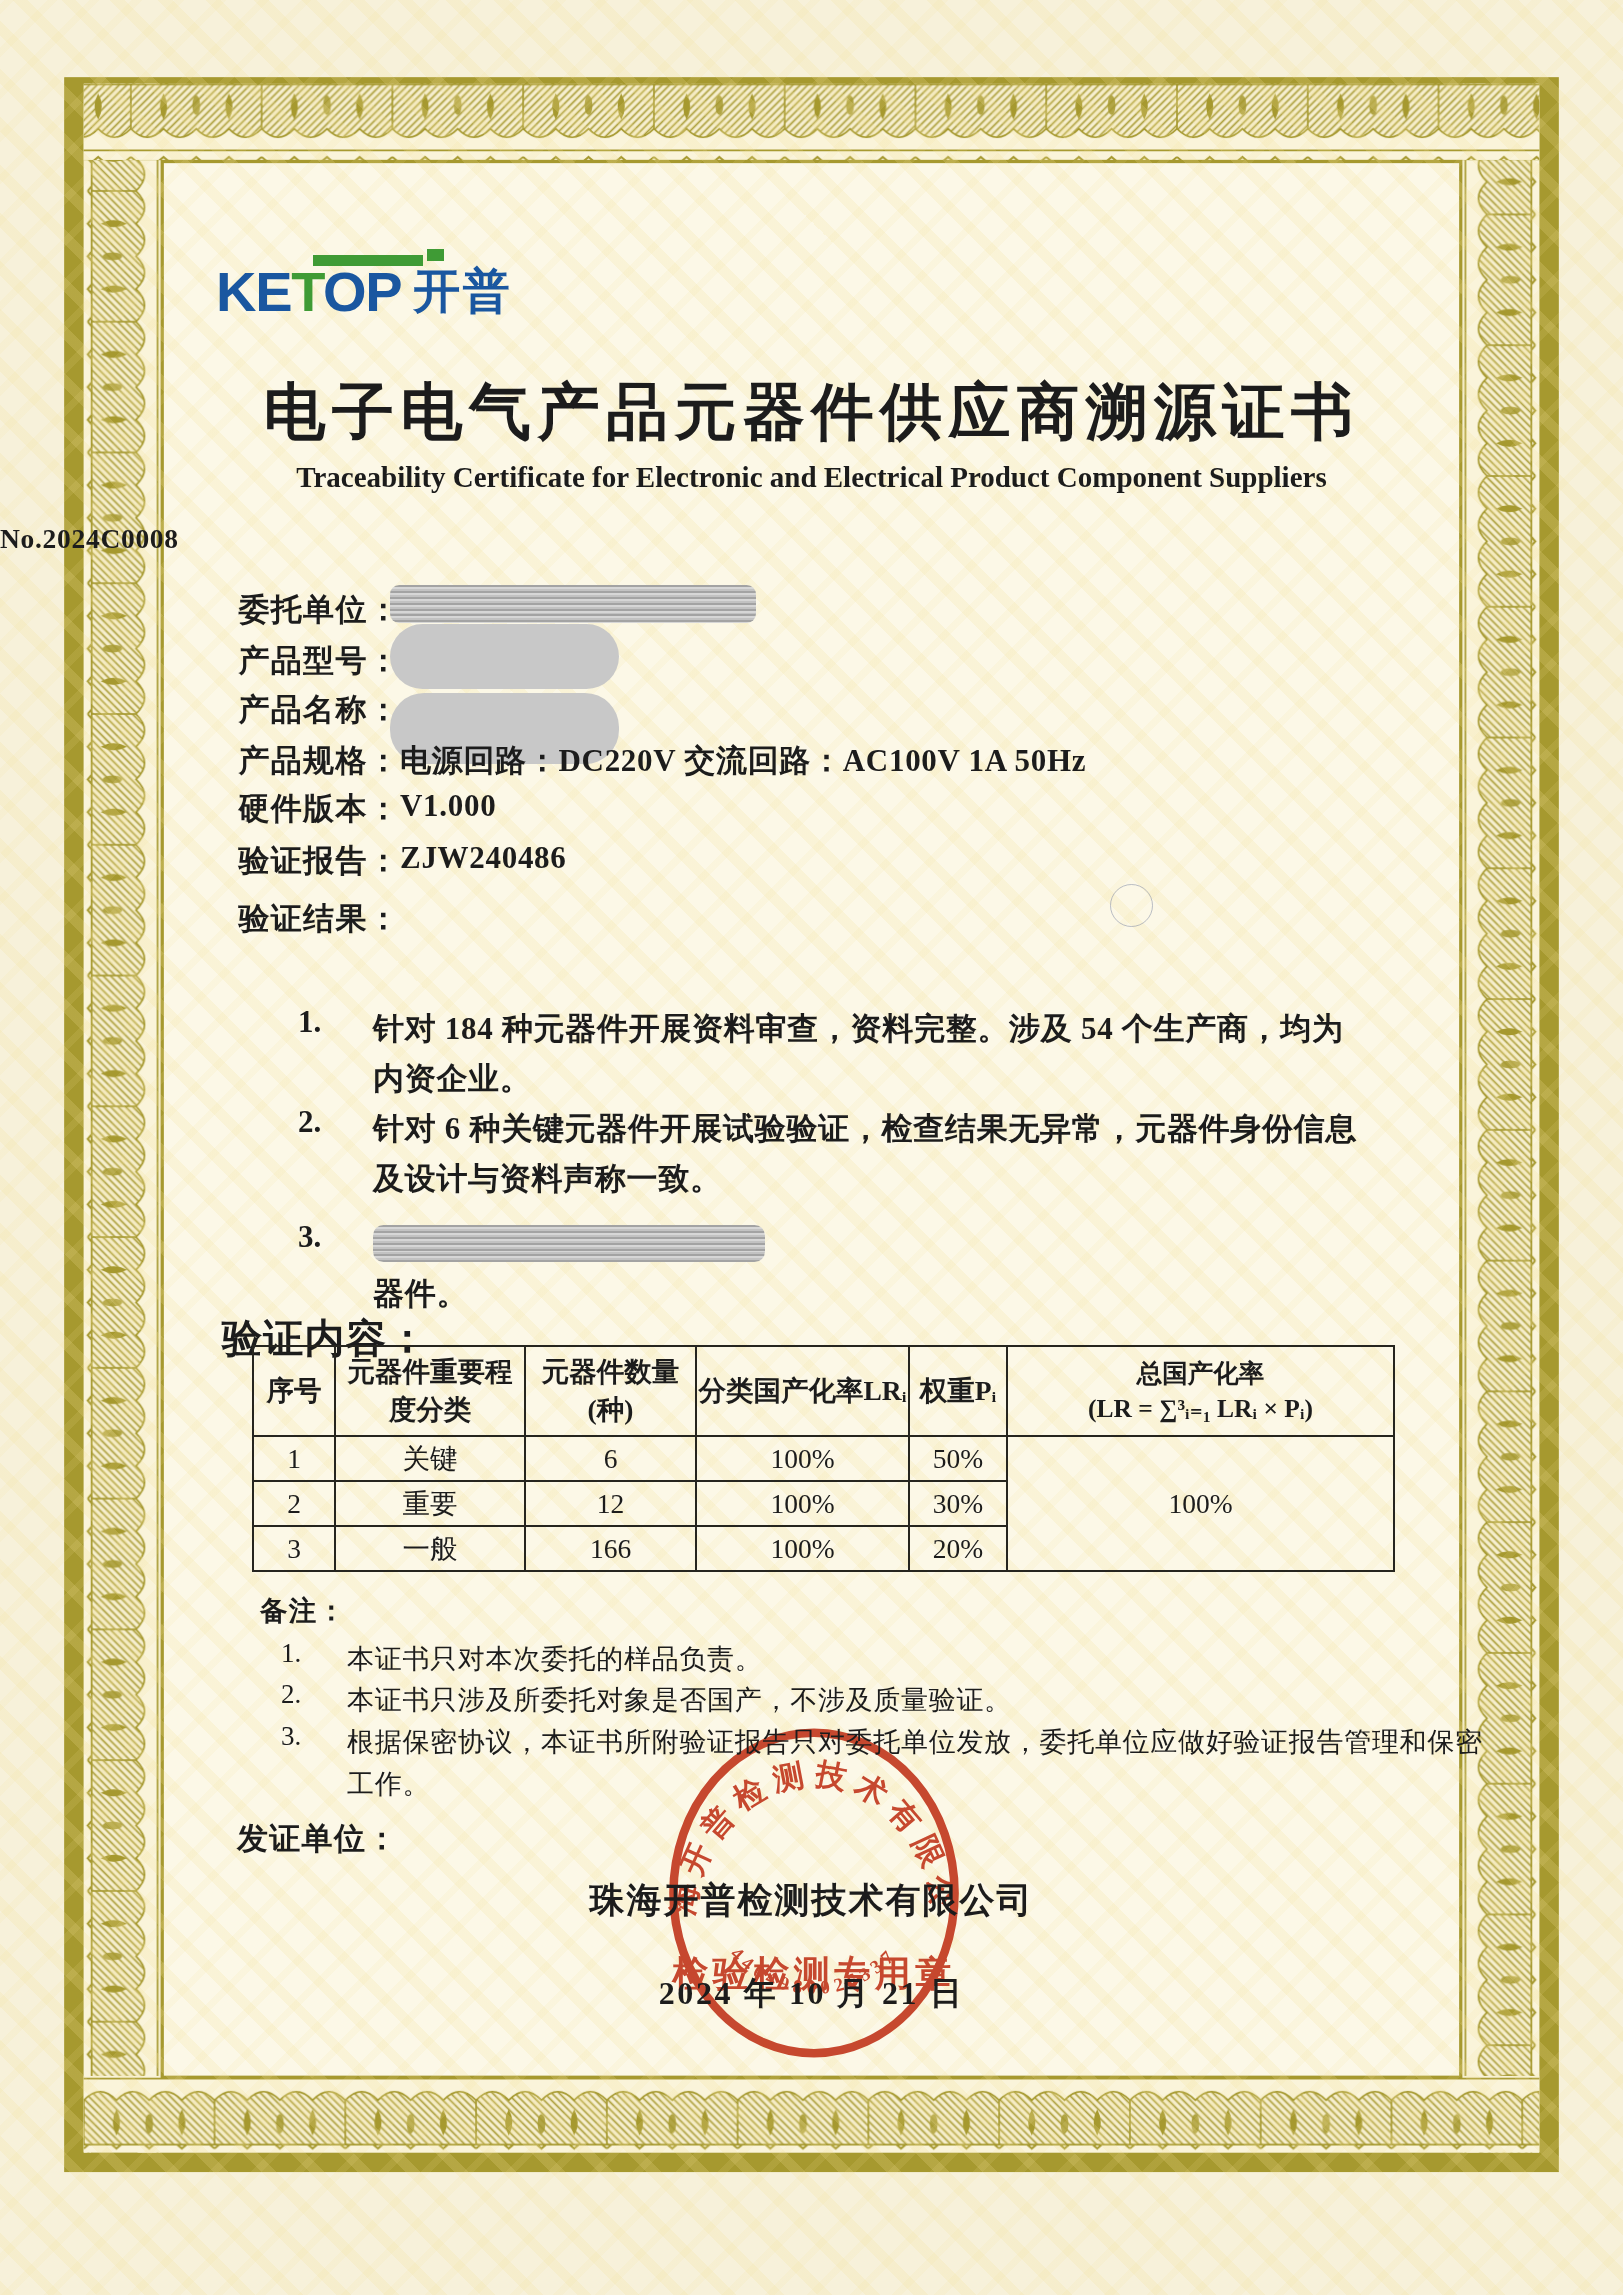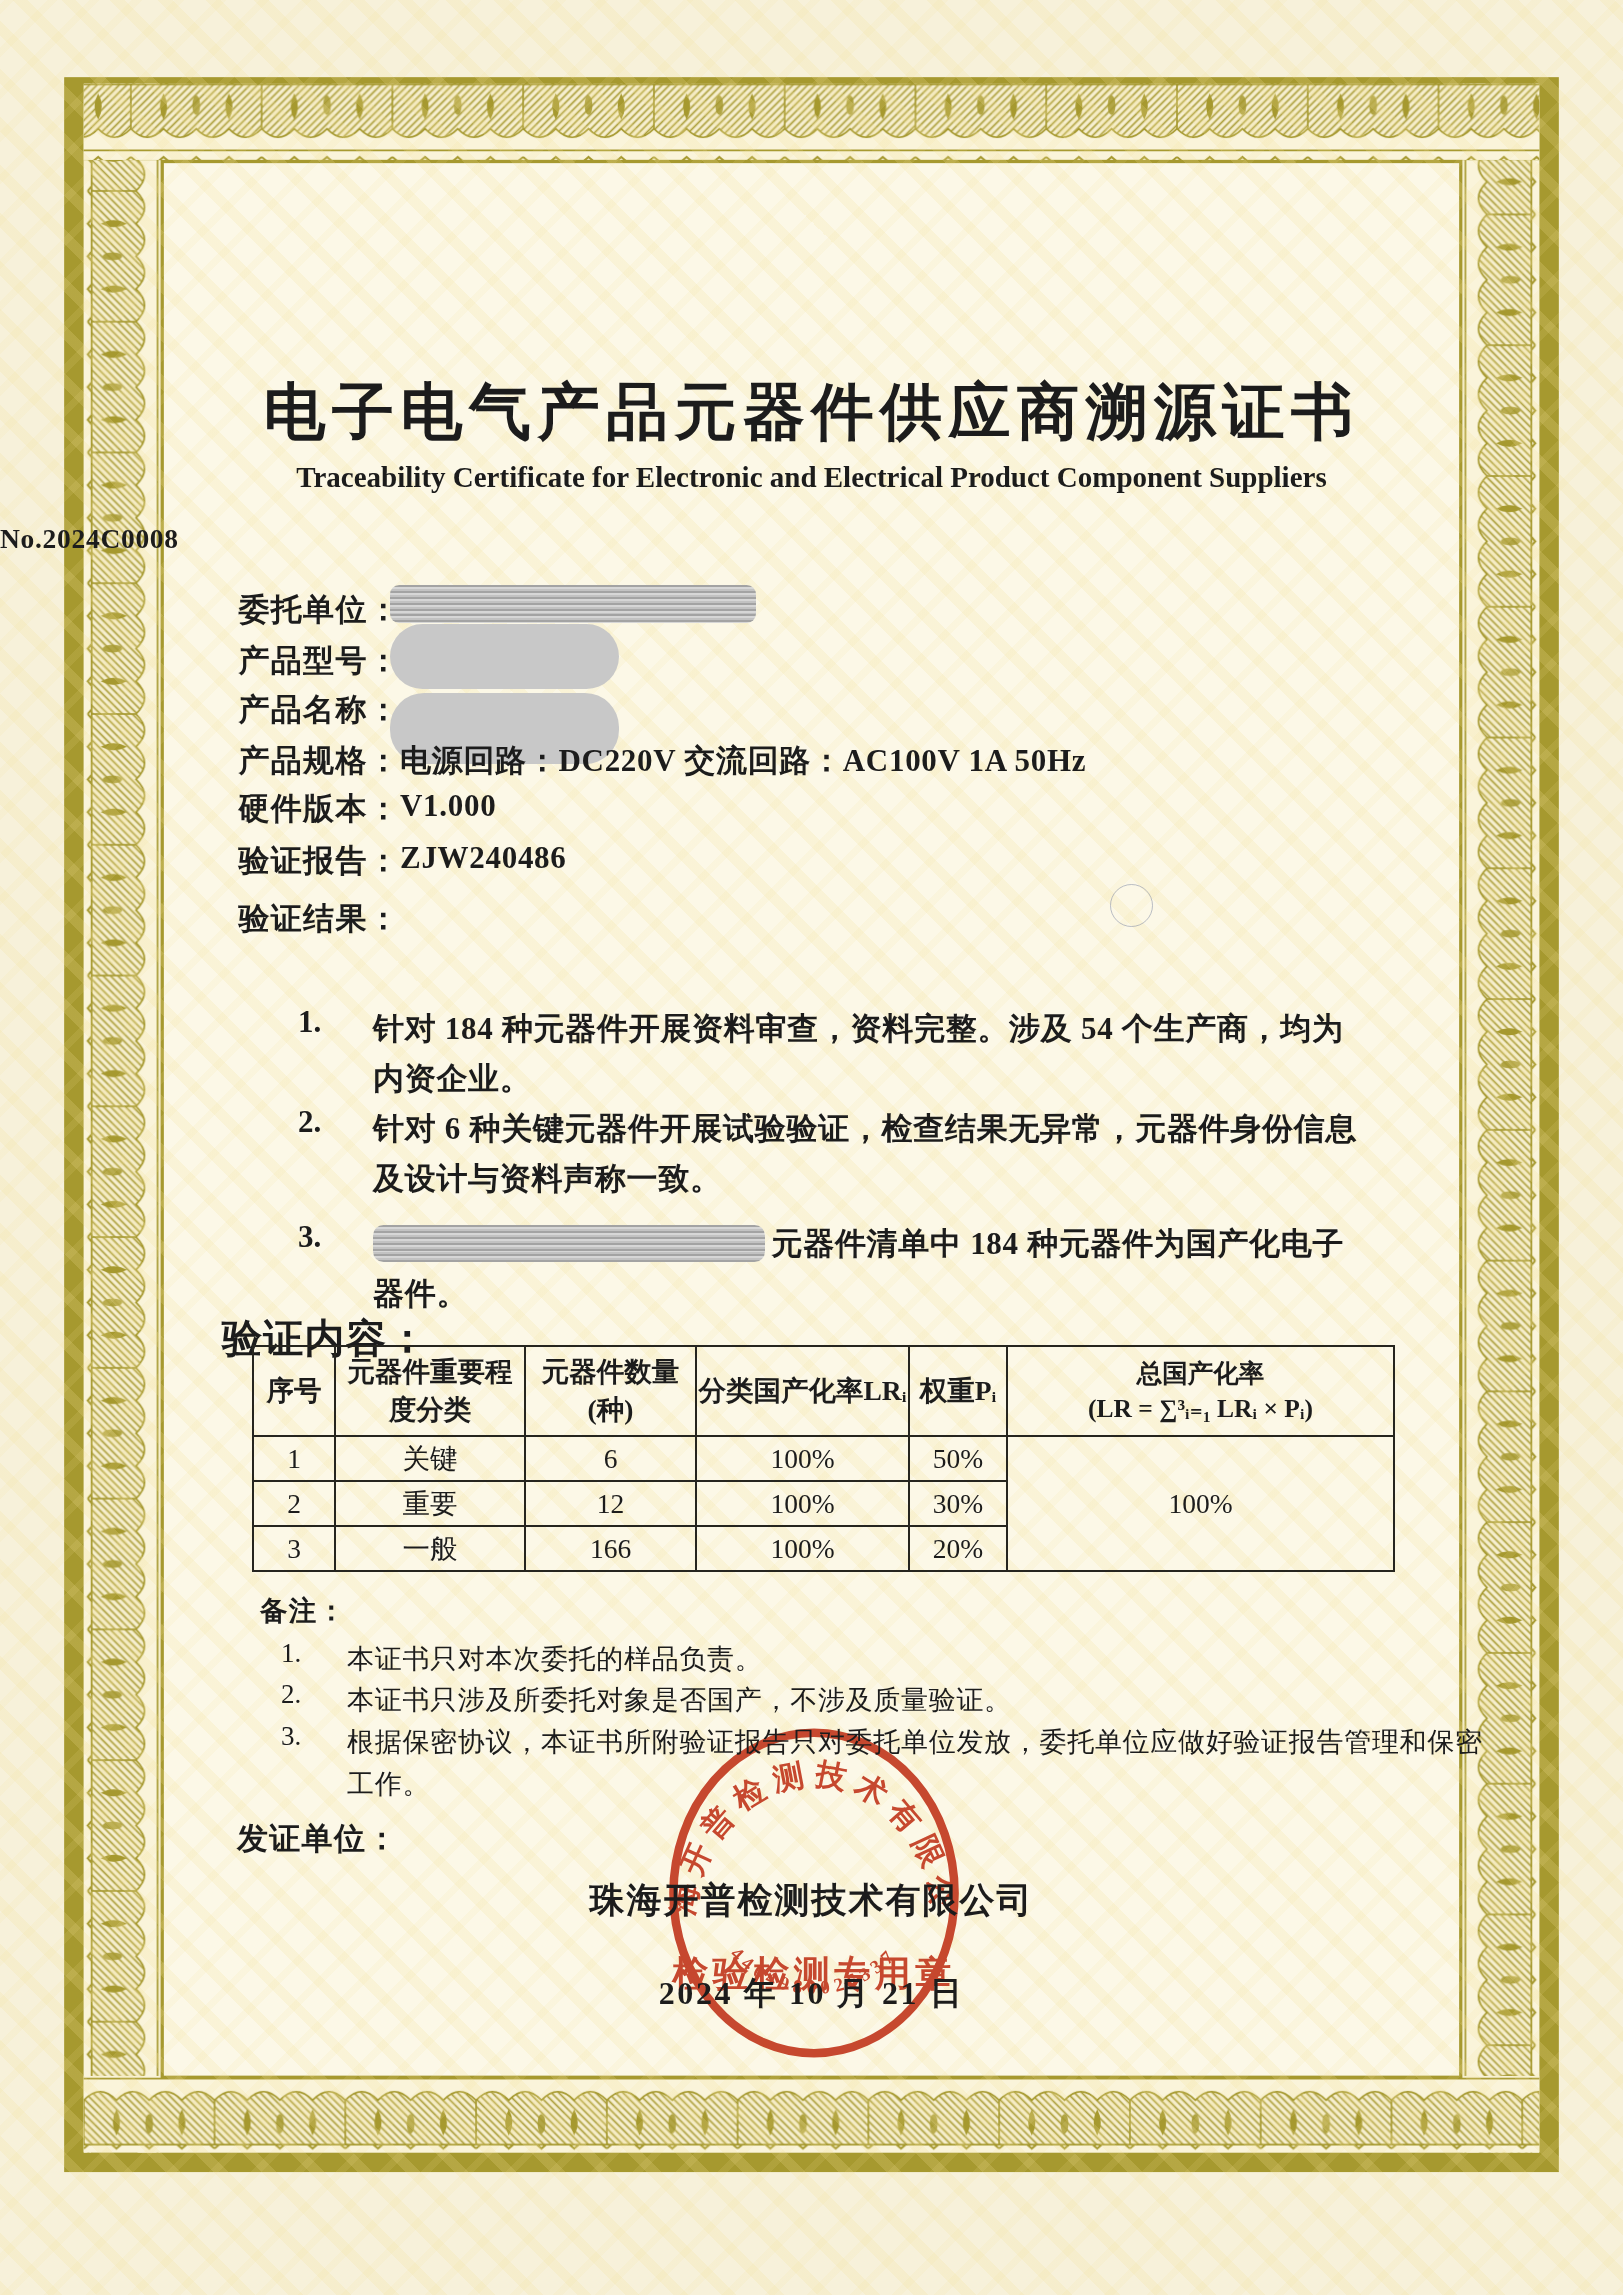--- a/index.html
+++ b/index.html
@@ -126,20 +126,26 @@
       </text>
       <text x="240" y="402" text-anchor="middle" font-size="55" font-weight="700" fill="#c23a20" letter-spacing="7" font-family="Liberation Serif, DejaVu Serif, serif">检验检测专用章</text>
       <text font-size="29" font-weight="700" fill="#c23a20" letter-spacing="8" font-family="Liberation Serif, DejaVu Serif, serif">
         <textPath href="#arcBottom" startOffset="50%" text-anchor="middle">4404980026337</textPath>
       </text>
     </svg>
   </div>
 
   <div class="content">
 
+    <div class="abs logo">
+      <span class="gbar"></span>
+      <span class="gsq"></span>
+      <span class="logo-en"><span>KE</span><span class="gr">T</span><span>OP</span></span>
+      <span class="logo-zh">开普</span>
+    </div>
 
     <div class="abs title-zh">电子电气产品元器件供应商溯源证书</div>
     <div class="abs title-en">Traceability Certificate for Electronic and Electrical Product Component Suppliers</div>
     <div class="abs cert-no">No.2024C0008</div>
 
     <div class="abs frow" style="top:589px">
       <span class="flabel">委托单位：</span>
     </div>
     <div class="abs blob blob-streak" style="left:390px;top:585px;width:366px;height:38px"></div>
 
@@ -179,21 +185,21 @@
       <div class="rtext">针对 184 种元器件开展资料审查，资料完整。涉及 54 个生产商，均为
 内资企业。</div>
     </div>
     <div class="abs ritem" style="top:1104px">
       <span class="rnum">2.</span>
       <div class="rtext">针对 6 种关键元器件开展试验验证，检查结果无异常，元器件身份信息
 及设计与资料声称一致。</div>
     </div>
     <div class="abs ritem" style="top:1219px">
       <span class="rnum">3.</span>
-      <div class="rtext"><span class="blob-inline"></span><span>元器件清单中 184 种元器件为国产化电子</span><br><span>器件。</span></div>
+      <div class="rtext"><span class="blob-inline"></span><br><span>器件。</span></div>
     </div>
 
     <div class="abs sec-heading" style="left:222px;top:1311px">验证内容：</div>
 
     <table class="vtable">
       <colgroup>
         <col style="width:82px">
           <col style="width:190px">
           <col style="width:171px">
         <col style="width:213px">

